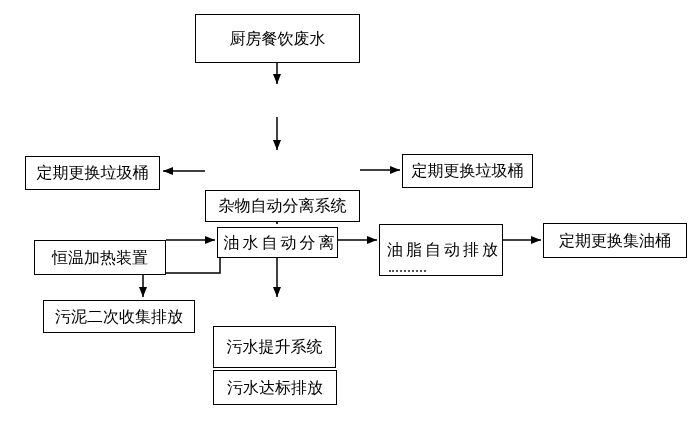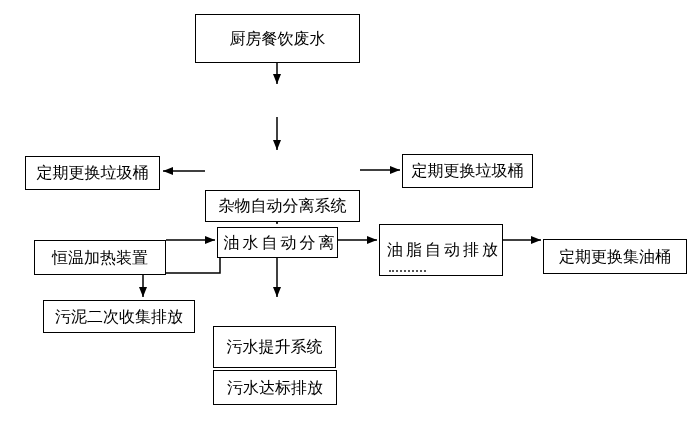--- a/index.html
+++ b/index.html
@@ -50,21 +50,21 @@
   }
   
   #n-kitchen   { left:195px; top:14px;  width:165px; height:49px; }
   #n-device    { left:156px; top:87px;  width:239px; height:30px; }
   #n-debris    { left:205px; top:153px; width:155px; height:32px;margin-top:37px; }
   #n-trash     { left:25px;  top:156px; width:135px; height:34px;text-align:center; }
   #n-residue   { left:402px; top:154px; width:131px; height:34px; }
   #n-heating   { left:34px;  top:240px; width:132px; height:35px; }
   #n-oilwater  { left:217px; top:227px; width:121px; height:31px; }
   #n-grease    { left:379px; top:224px; width:124px; height:52px; }
-  #n-oilbarrel { left:543px; top:223px; width:144px; height:35px;margin-top:16px; }
+  #n-oilbarrel { left:543px; top:223px; width:144px; height:35px; }
   #n-sludge    { left:43px;  top:300px; width:152px; height:33px; }
   #n-lifting   { left:213px; top:326px; width:123px; height:42px; }
   #n-discharge { left:213px; top:370px; width:124px; height:35px; }
 </style>
 </head>
 <body>
 
 <div class="canvas">
 
   <svg class="arrows" width="695" height="428" viewBox="0 0 695 428" xmlns="http://www.w3.org/2000/svg">

